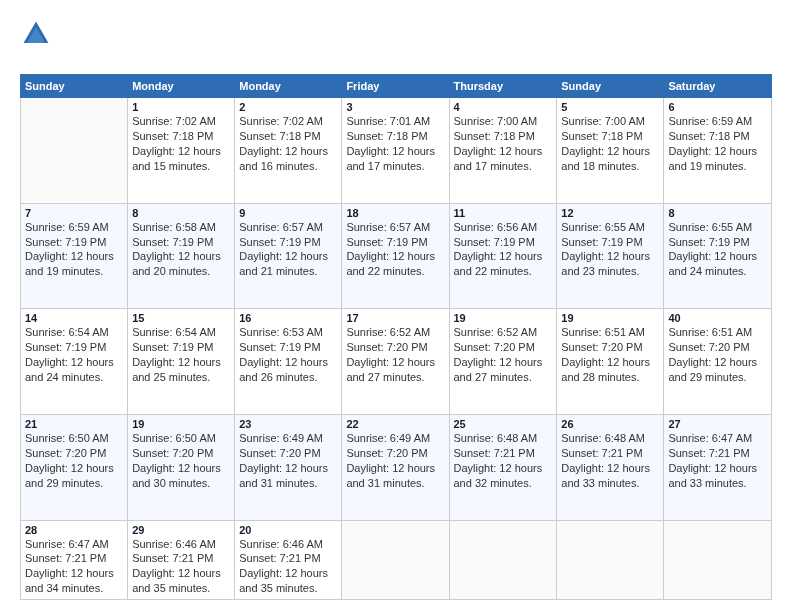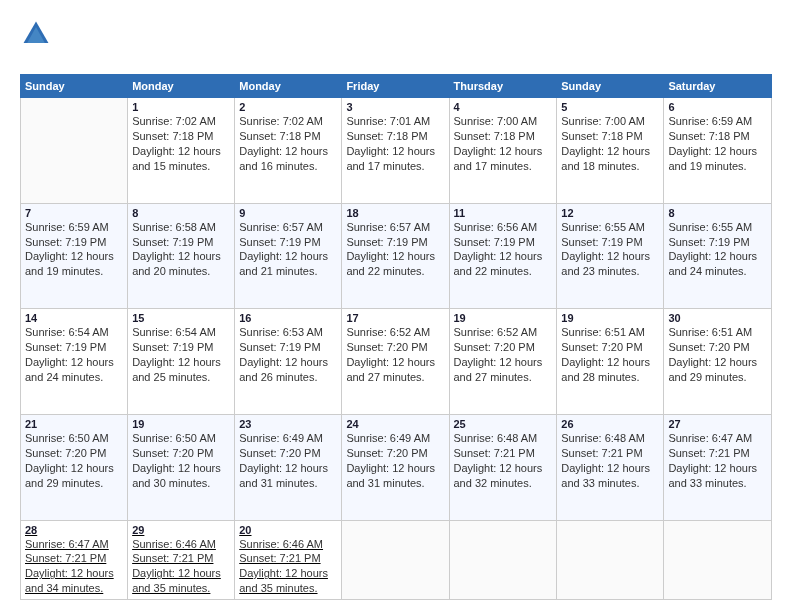--- a/index.html
+++ b/index.html
@@ -91,21 +91,20 @@
     .day-info {
       font-size: 11px;
       color: #333;
       line-height: 1.35;
     }
     .empty-cell {
       background: #fafafa !important;
     }
     .calendar tr:last-child td {
       height: 68px;
-      text-decoration: underline;
     }
   </style>
 </head>
 <body>
 
 <div class="page">
   <div class="header">
     <div class="logo">
       <svg class="logo-icon" viewBox="0 0 36 36">
         <polygon points="18,4 32,28 4,28" fill="#2e6db4"></polygon>
@@ -211,39 +210,39 @@
           </td>
           <td>
             <span class="day-num">19</span>
             <div class="day-info">Sunrise: 6:52 AM<br>Sunset: 7:20 PM<br>Daylight: 12 hours and 27 minutes.</div>
           </td>
           <td>
             <span class="day-num">19</span>
             <div class="day-info">Sunrise: 6:51 AM<br>Sunset: 7:20 PM<br>Daylight: 12 hours and 28 minutes.</div>
           </td>
           <td>
-            <span class="day-num">30</span>
+            <span class="day-num">40</span>
             <div class="day-info">Sunrise: 6:51 AM<br>Sunset: 7:20 PM<br>Daylight: 12 hours and 29 minutes.</div>
           </td>
         </tr>
         <tr>
           <td>
             <span class="day-num">21</span>
             <div class="day-info">Sunrise: 6:50 AM<br>Sunset: 7:20 PM<br>Daylight: 12 hours and 29 minutes.</div>
           </td>
           <td>
             <span class="day-num">19</span>
             <div class="day-info">Sunrise: 6:50 AM<br>Sunset: 7:20 PM<br>Daylight: 12 hours and 30 minutes.</div>
           </td>
           <td>
             <span class="day-num">23</span>
             <div class="day-info">Sunrise: 6:49 AM<br>Sunset: 7:20 PM<br>Daylight: 12 hours and 31 minutes.</div>
           </td>
           <td>
-            <span class="day-num">24</span>
+            <span class="day-num">22</span>
             <div class="day-info">Sunrise: 6:49 AM<br>Sunset: 7:20 PM<br>Daylight: 12 hours and 31 minutes.</div>
           </td>
           <td>
             <span class="day-num">25</span>
             <div class="day-info">Sunrise: 6:48 AM<br>Sunset: 7:21 PM<br>Daylight: 12 hours and 32 minutes.</div>
           </td>
           <td>
             <span class="day-num">26</span>
             <div class="day-info">Sunrise: 6:48 AM<br>Sunset: 7:21 PM<br>Daylight: 12 hours and 33 minutes.</div>
           </td>

